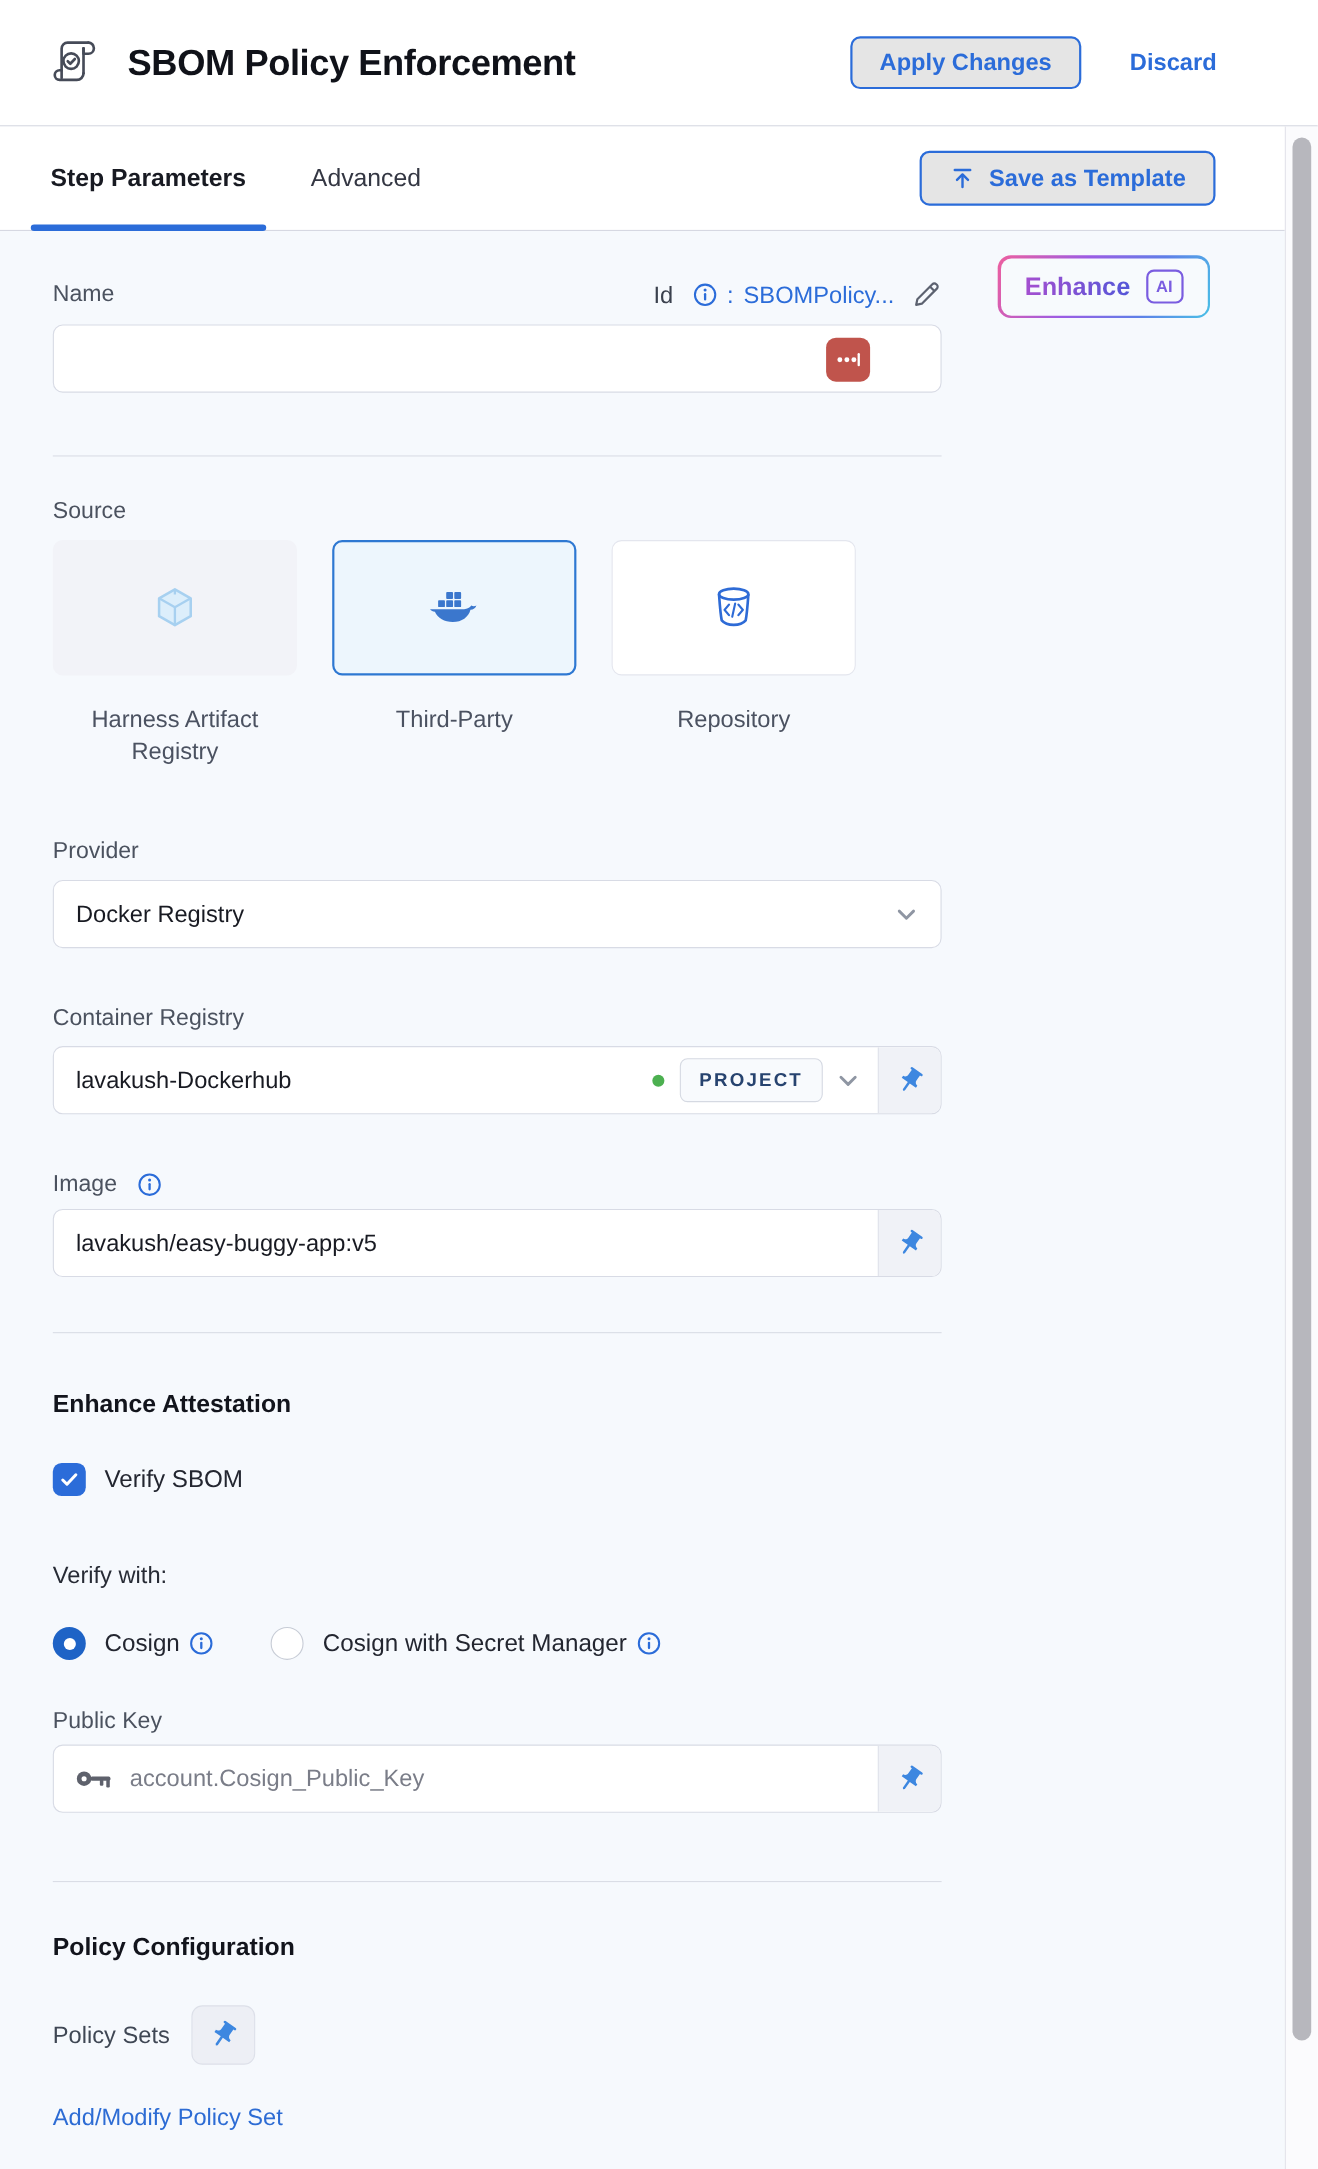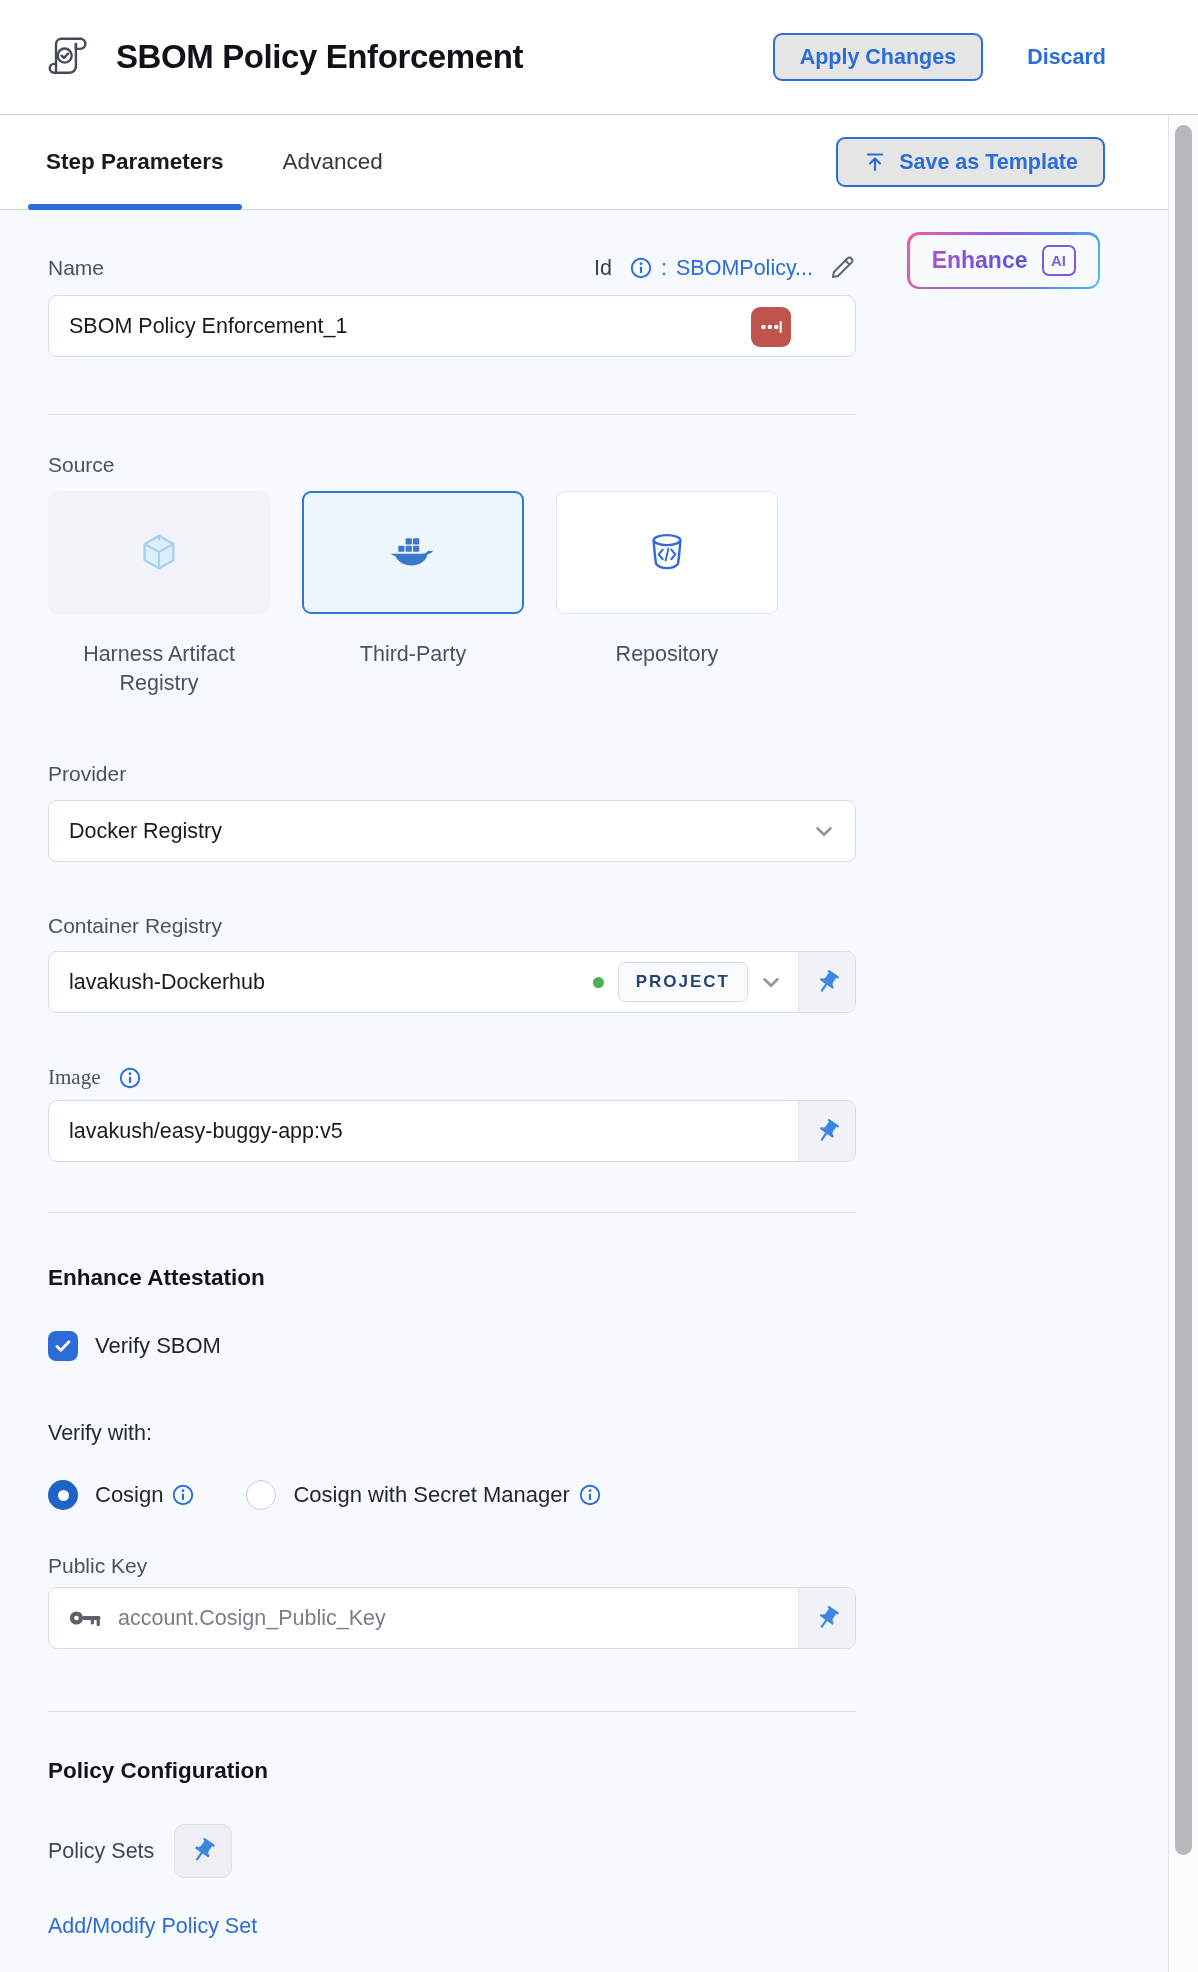--- a/index.html
+++ b/index.html
@@ -85,21 +85,21 @@
   .select-field .chev{margin-left:auto;}
 
   .composite{margin-top:13px; width:808px; height:62px; display:flex; border:1px solid var(--border);
     border-radius:9px; background:#fff; overflow:hidden;}
   .composite .main{flex:1; display:flex; align-items:center; padding:0 14px 0 20px; min-width:0;}
   .pin-seg{width:57px; flex:0 0 57px; background:#f0f2f7; border-left:1px solid #e0e3ea;
     display:flex; align-items:center; justify-content:center; cursor:pointer;}
   .green-dot{width:11px; height:11px; border-radius:50%; background:#4cb050; margin:0 14px 0 6px; flex:0 0 11px;}
   .scope-badge{height:40px; padding:0 17px; border:1.5px solid #d5d9e2; border-radius:7px; background:#f8fafd;
     display:flex; align-items:center; font-size:17px; font-weight:600; letter-spacing:2px; color:#27436f;}
-  .label-with-info{display:flex; align-items:center; gap:10px;font-family:Liberation Serif, serif;}
+  .label-with-info{display:flex; align-items:center; gap:10px;}
 
   .section-heading{font-size:22.5px; font-weight:700; color:#12141c;}
   .check-row{display:flex; align-items:center; margin-top:40px; cursor:pointer;}
   .checkbox{width:30px; height:30px; border-radius:8px; background:var(--blue);
     display:flex; align-items:center; justify-content:center; flex:0 0 30px;}
   .check-row .cb-label{margin-left:17px; font-size:22px; color:#232630;text-align:right;}
   .verify-with{margin-top:60px; font-size:21.5px; color:#272b35;}
   .radio-row{display:flex; align-items:center; margin-top:34px;}
   .radio{width:30px; height:30px; border-radius:50%; flex:0 0 30px; position:relative; cursor:pointer;}
   .radio.on{background:#1e63c6;}
@@ -192,21 +192,20 @@
                 <svg width="28" height="28" viewBox="0 0 24 24">
                     <g fill="none" stroke="#5c6270" stroke-width="1.7" stroke-linejoin="round">
                       <path d="M4.2 19.8l.9-4.4L16.8 3.7a2.1 2.1 0 0 1 3 0l.5.5a2.1 2.1 0 0 1 0 3L8.6 18.9l-4.4.9z"></path>
                       <path d="M14.9 5.6l3.5 3.5"></path>
                     </g>
                   </svg>
               </button>
             </div>
           </div>
           <div class="text-field">
-            <input type="text" readonly="" value="SBOM Policy Enforcement_1" style="">
             <span class="fixed-type-icon">
               <svg width="30" height="30" viewBox="0 0 40 40">
                   <g fill="#fff">
                     <circle cx="10" cy="20" r="3"></circle>
                     <circle cx="18.5" cy="20" r="3"></circle>
                     <circle cx="27" cy="20" r="3"></circle>
                     <rect x="31.5" y="12" width="2.8" height="16" rx="1.4"></rect>
                   </g>
                 </svg>
             </span>

